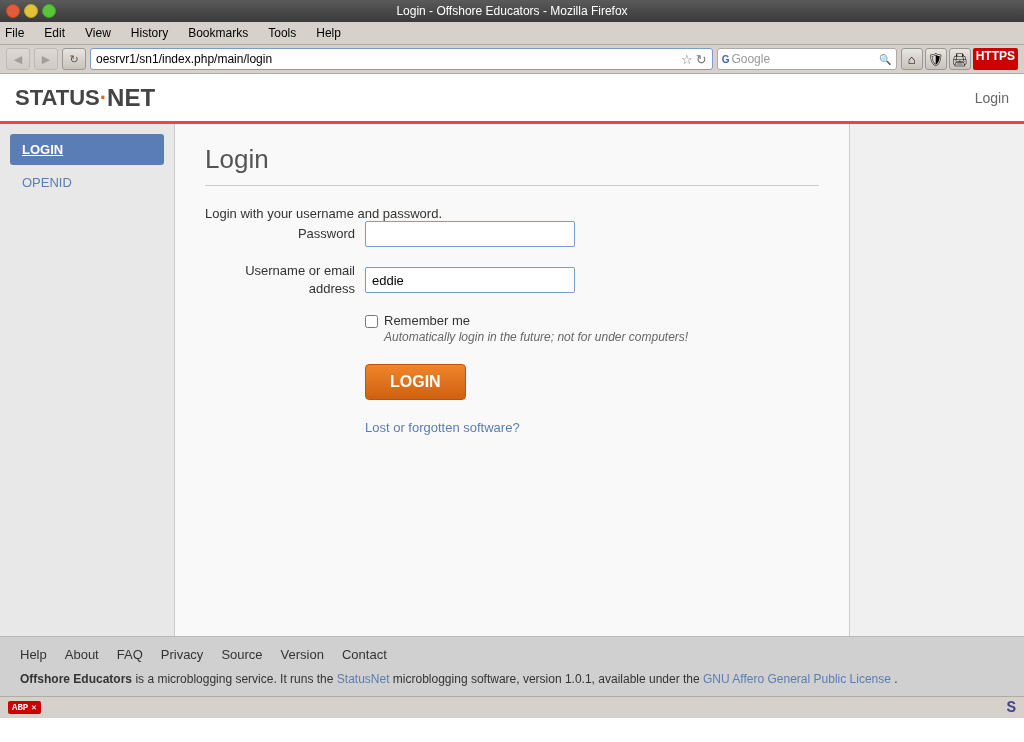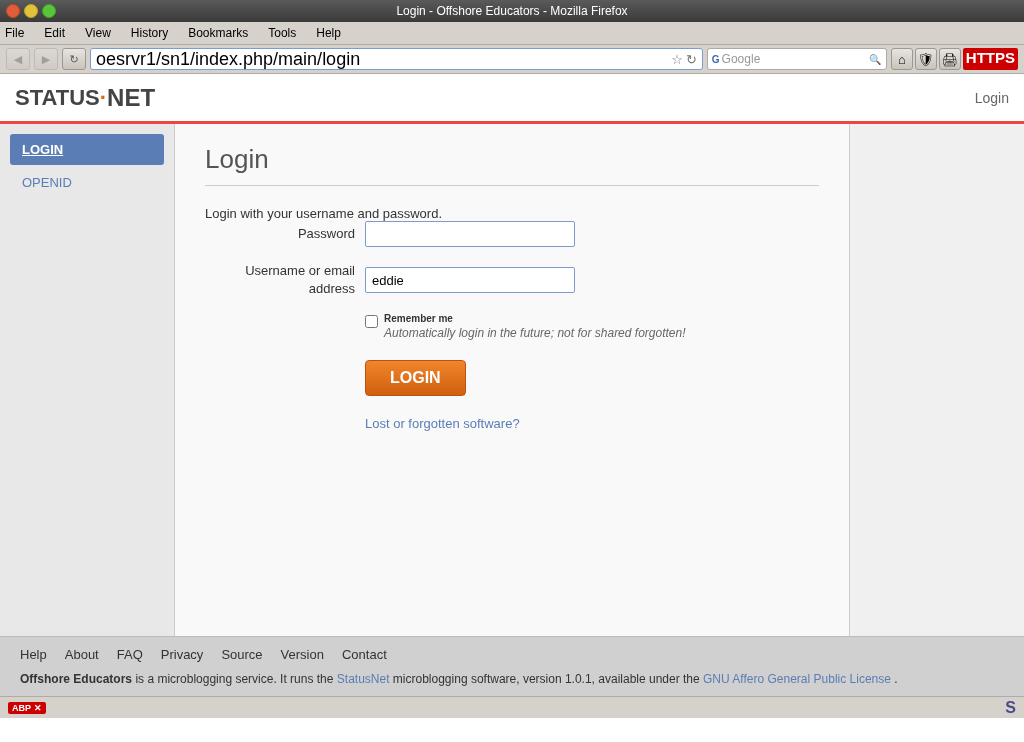--- a/index.html
+++ b/index.html
@@ -71,21 +71,21 @@
       flex: 1;
       display: flex;
       align-items: center;
       background: #fff;
       border: 1px solid #7a9ccf;
       border-radius: 3px;
       padding: 2px 5px;
       font-size: 12px;
       height: 22px;
     }
-    .address-url { flex: 1; font-size: 18px; color: #000; }
+    .address-url { flex: 1; font-size: 12px; color: #000; }
 
     .star-icon, .reload-icon {
       color: #777;
       font-size: 13px;
       margin-left: 3px;
       cursor: pointer;
     }
 
     .search-bar {
       display: flex;
@@ -112,21 +112,21 @@
       border: 1px solid #999;
       border-radius: 3px;
       display: flex; align-items: center; justify-content: center;
       cursor: pointer;
       font-size: 13px;
     }
 
     .https-badge {
       background: #c00;
       color: #fff;
-      font-size: 15px;
+      font-size: 12px;
       font-weight: bold;
       padding: 1px 3px;
       border-radius: 2px;
       cursor: pointer;
     }
 
     
     .page-wrapper {
       width: 1024px;
       height: 622px;
@@ -254,23 +254,22 @@
       display: flex;
       align-items: flex-start;
       margin-bottom: 20px;
       margin-left: 160px;
     }
     .remember-checkbox {
       margin-right: 6px;
       margin-top: 2px;
     }
     .remember-label {
-      font-size: 10px;
-      color: #333;
-      font-weight: bold;
+      font-size: 13px;
+      color: #333;
     }
     .remember-note {
       font-size: 12px;
       color: #666;
       font-style: italic;
       margin-top: 2px;
     }
 
     .login-btn {
       background: linear-gradient(to bottom, #f0852a, #d06010);
@@ -330,20 +329,21 @@
     .status-bar {
       background: #d6d2cb;
       border-top: 1px solid #b0aca3;
       padding: 2px 8px;
       display: flex;
       align-items: center;
       justify-content: space-between;
       font-size: 11px;
       color: #333;
       height: 22px;
+      font-family: Liberation Mono, monospace;
     }
 
     .abp-badge {
       background: #cc0000;
       color: #fff;
       font-size: 9px;
       font-weight: bold;
       padding: 1px 4px;
       border-radius: 2px;
       display: flex;
@@ -439,21 +439,21 @@
 
         <div class="form-group">
           <label class="form-label">Username or email<br>address</label>
           <input type="text" class="form-input" value="eddie" style="">
         </div>
 
         <div class="remember-group">
           <input type="checkbox" class="remember-checkbox" style="">
           <div>
             <div class="remember-label">Remember me</div>
-            <div class="remember-note">Automatically login in the future; not for shared forgotten!</div>
+            <div class="remember-note">Automatically login in the future; not for under computers!</div>
           </div>
         </div>
 
         <button class="login-btn">LOGIN</button>
 
         <a class="forgot-link" href="#">Lost or forgotten software?</a>
 
       </div>
 
       <div class="right-panel"></div>

